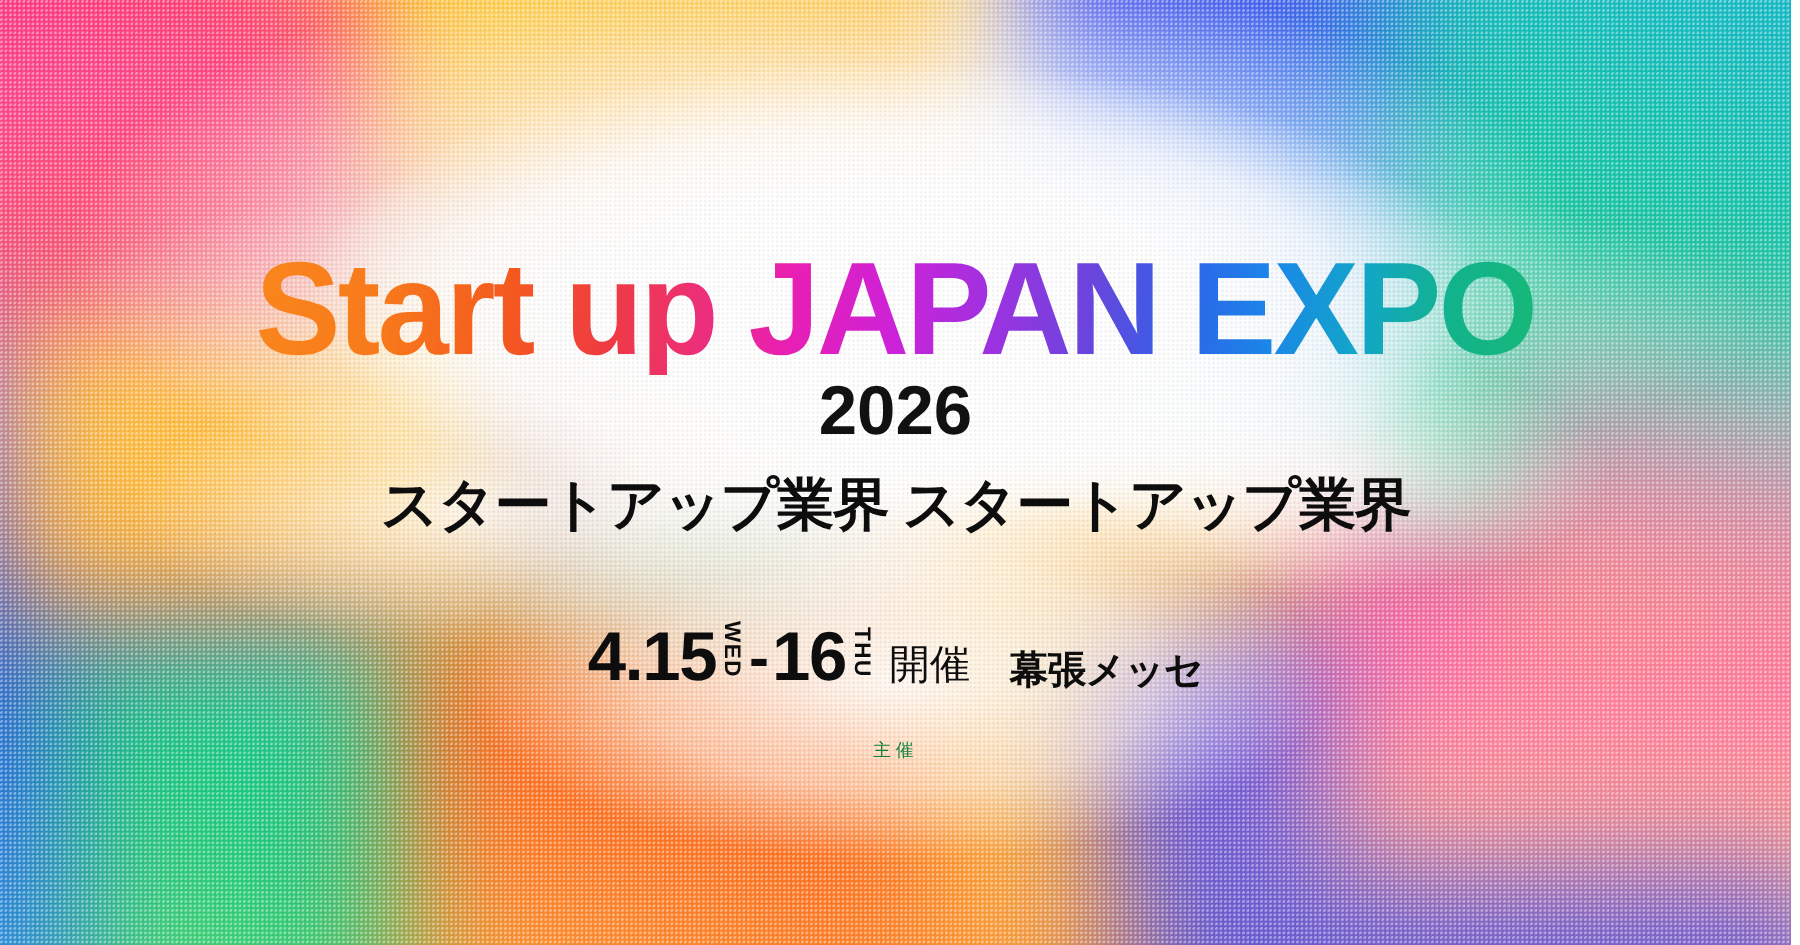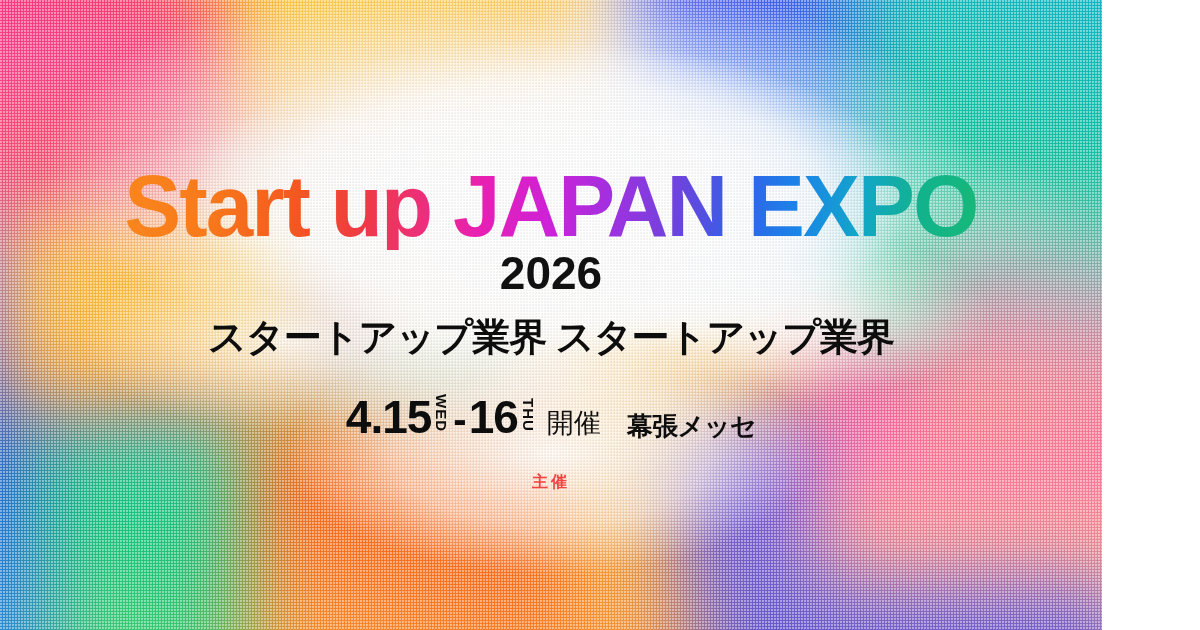--- a/index.html
+++ b/index.html
@@ -4,21 +4,21 @@
 <style>
   * { margin:0; padding:0; box-sizing:border-box; }
   html, body { width:1200px; height:630px; overflow:hidden; }
   body {
     font-family: "Liberation Sans", "DejaVu Sans", sans-serif;
     background:#ffffff;
   }
 
   .banner {
     position:relative;
-    width:1102px; height:630px;
+    width:1194px; height:630px;
     overflow:hidden;
     background:#ffffff;
   }
 
   
   .bg { position:absolute; inset:0; }
   .bg span {
     position:absolute;
     display:block;
     filter: blur(42px);
@@ -139,21 +139,21 @@
     margin-top:22px;
     font-size:38px;
     font-weight:bold;
     color:#0d0d0d;
     letter-spacing:-1px;
     line-height:1;
     white-space:nowrap;
   }
 
   .dateline {
-    margin-top:40px;
+    margin-top:60px;
     display:flex; align-items:flex-end;
     color:#0d0d0d;
     white-space:nowrap;
   }
   .d-num {
     font-size:46px; font-weight:bold; line-height:.95;
     letter-spacing:-1px;
   }
   .d-dow {
     font-size:15px; font-weight:bold;
@@ -176,21 +176,21 @@
     font-size:26px; font-weight:bold; line-height:1;
     letter-spacing:-.5px;
     margin-left:26px; margin-bottom:1px;
   }
 
   .host {
     margin-top:34px;
     display:flex; flex-direction:column; align-items:center;
   }
   .host-label {
-    font-size:16px; font-weight:bold; color:#ef4444;
+    font-size:12px; font-weight:normal; color:#15803d;
     letter-spacing:3px; line-height:1;
   }
   .host-logo {
     margin-top:11px;
     display:flex; align-items:center; gap:11px;
   }
   .mark { display:block; }
   .host-name {
     font-size:27px; color:#111; line-height:1;
     letter-spacing:.5px;

